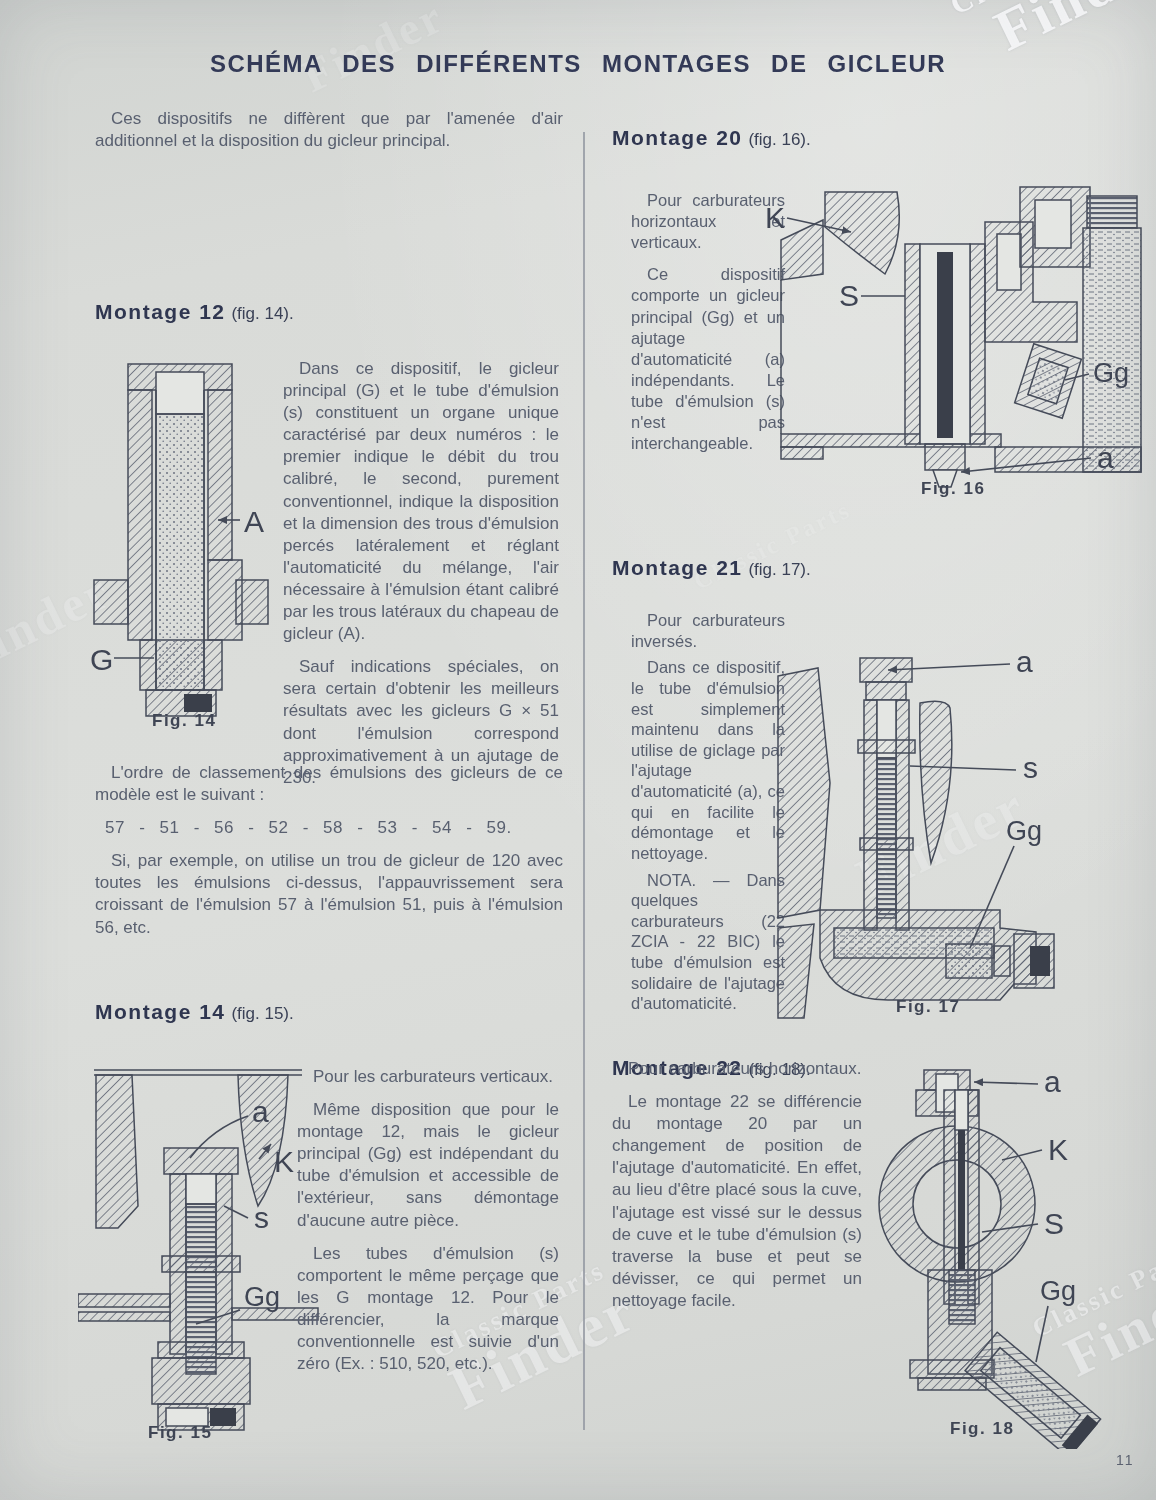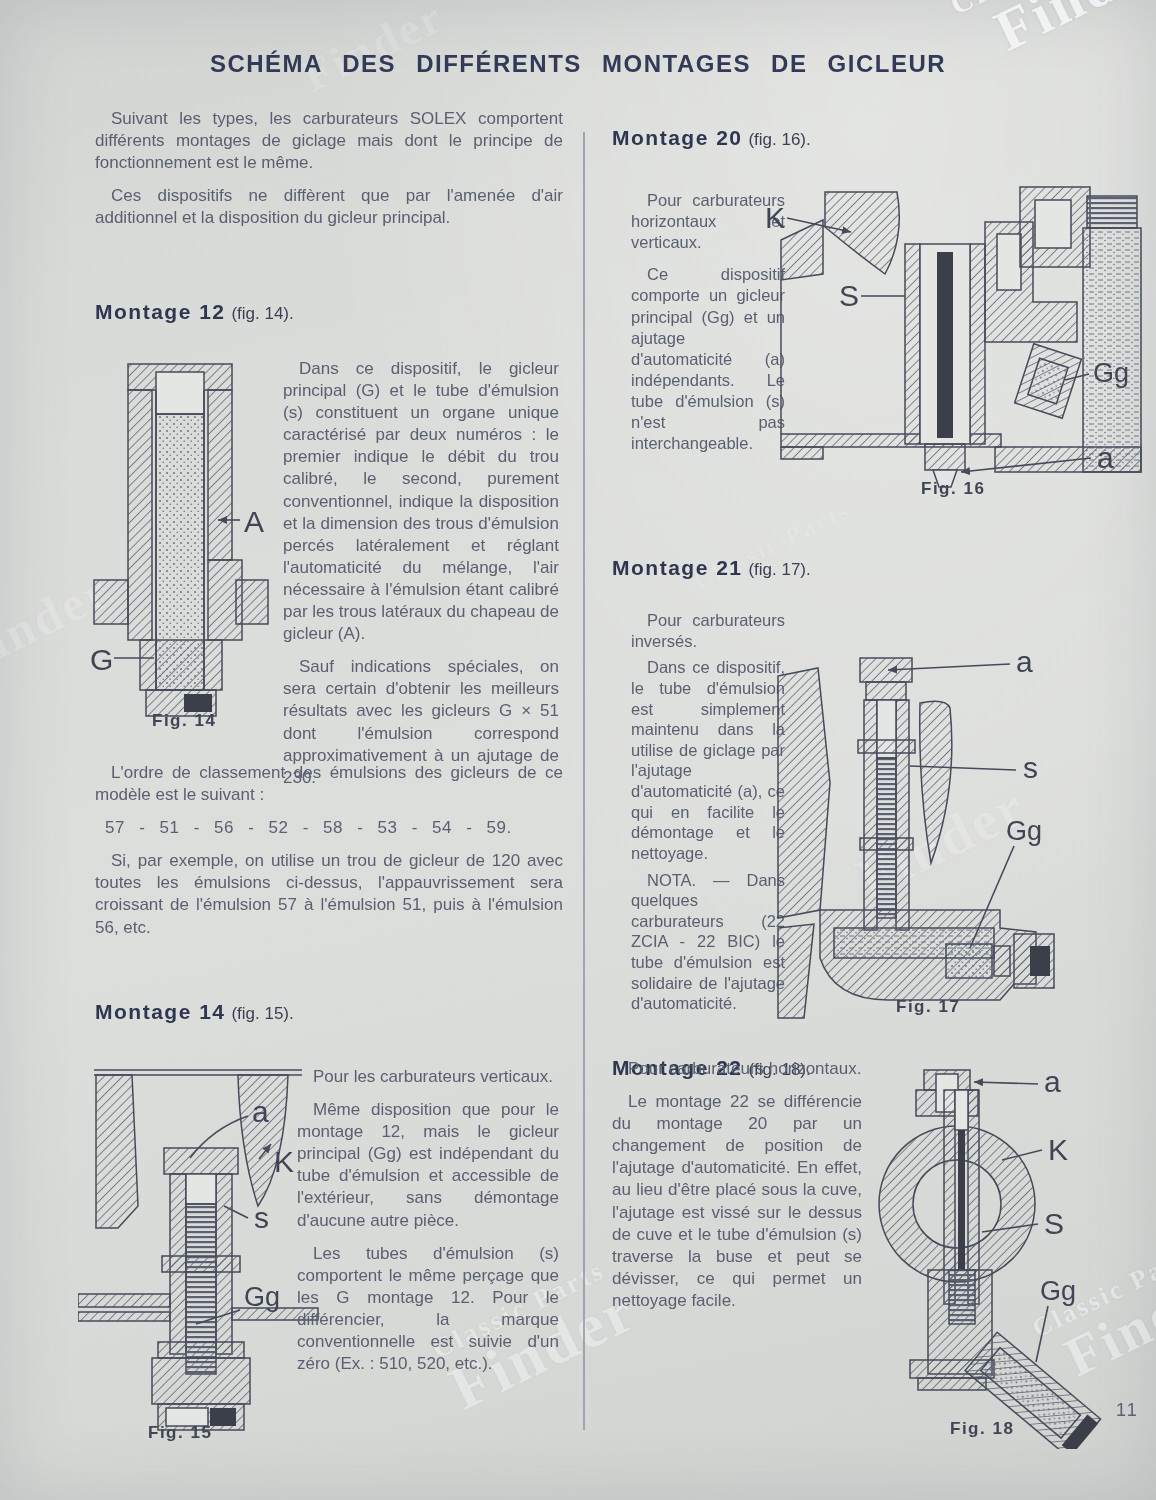--- a/index.html
+++ b/index.html
@@ -21,21 +21,21 @@
   .nw{font-size:16.5px; line-height:1.28;margin-left:19px;}
   .seq{text-indent:10px !important; word-spacing:9px; letter-spacing:.5px; text-align:left;}
   .mh{position:absolute; margin:0; color:#2f3650; font-size:21px; white-space:nowrap;}
   .mh .mh-b{font-weight:bold; letter-spacing:1.5px;}
   .mh .mh-n{font-weight:normal; font-size:17px; color:#3a4156;}
   .fig{position:absolute;}
   .fig text{font-family:"Liberation Sans",sans-serif; fill:#3f4554; stroke:none;}
   .lbl{font-size:30px;}
   .lbl2{font-size:27px;}
   .cap{font-size:17px; font-weight:bold; fill:#4a5062; letter-spacing:1.5px;}
-  .pagenum{position:absolute; left:1116px; top:1400px; color:#5b6170; font-size:18px; letter-spacing:2px;}
+  .pagenum{position:absolute; left:1116px; top:1452px; color:#5b6170; font-size:14px; letter-spacing:2px;}
   .wm{position:absolute; font-family:"Liberation Serif", serif; font-weight:bold;
       color:rgba(252,252,254,0.9); transform:rotate(-26deg); transform-origin:left top;
       letter-spacing:3px; text-shadow:0 0 3px rgba(140,145,155,0.35); pointer-events:none; line-height:1.05;}
   .wm span{display:block;}
 </style>
 </head>
 <body>
 
 <div class="page">
 
@@ -84,21 +84,20 @@
   <div class="wm" style="left:1028px; top:1318px; opacity:.5;">
     <span style="font-size:26px;">Classic Parts</span>
     <span style="font-size:56px; margin-left:18px;">Finder</span>
   </div>
 
   <h1 class="title">SCHÉMA DES DIFFÉRENTS MONTAGES DE GICLEUR</h1>
 
   <div class="divider"></div>
 
   <div class="tcol" style="left:95px; top:108px; width:468px;">
-    <p>Suivant les types, les carburateurs SOLEX comportent différents montages de giclage mais dont le principe de fonctionnement est le même.</p>
     <p>Ces dispositifs ne diffèrent que par l'amenée d'air additionnel et la disposition du gicleur principal.</p>
   </div>
 
   <h2 class="mh" style="left:95px; top:300px;"><span class="mh-b">Montage 12</span> <span class="mh-n">(fig. 14).</span></h2>
 
   <svg class="fig" style="left:88px; top:352px;" width="185" height="380" viewBox="0 0 185 380">
     <g stroke="#454b59" stroke-width="1.5" fill="none">
       <rect x="40" y="12" width="104" height="26" fill="url(#hatch)"></rect>
       <rect x="40" y="38" width="24" height="250" fill="url(#hatch)"></rect>
       <rect x="120" y="38" width="24" height="170" fill="url(#hatch)"></rect>

